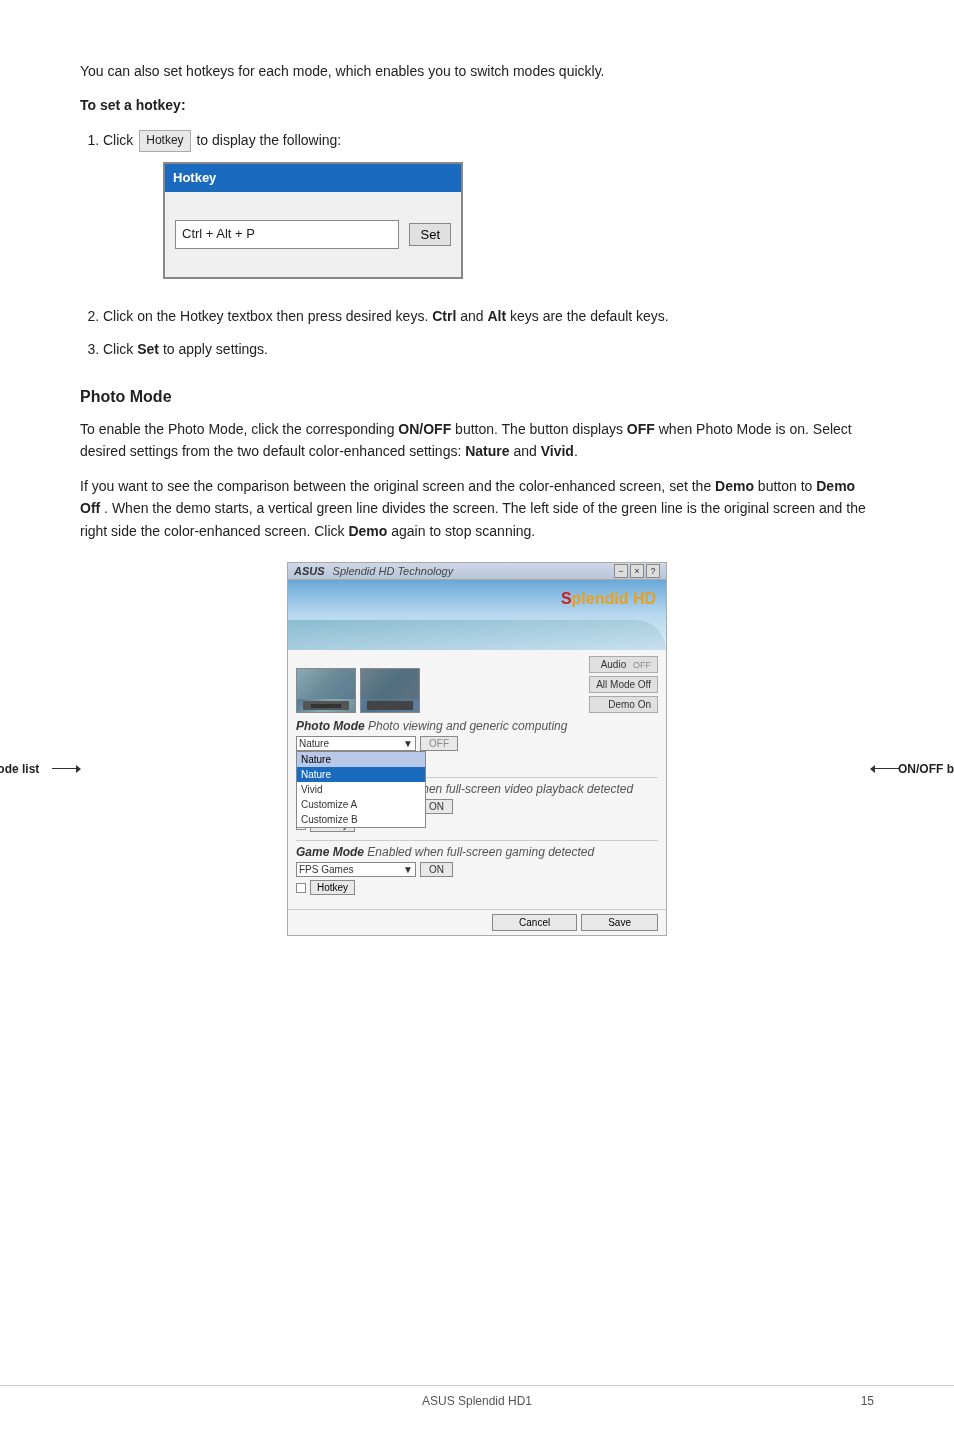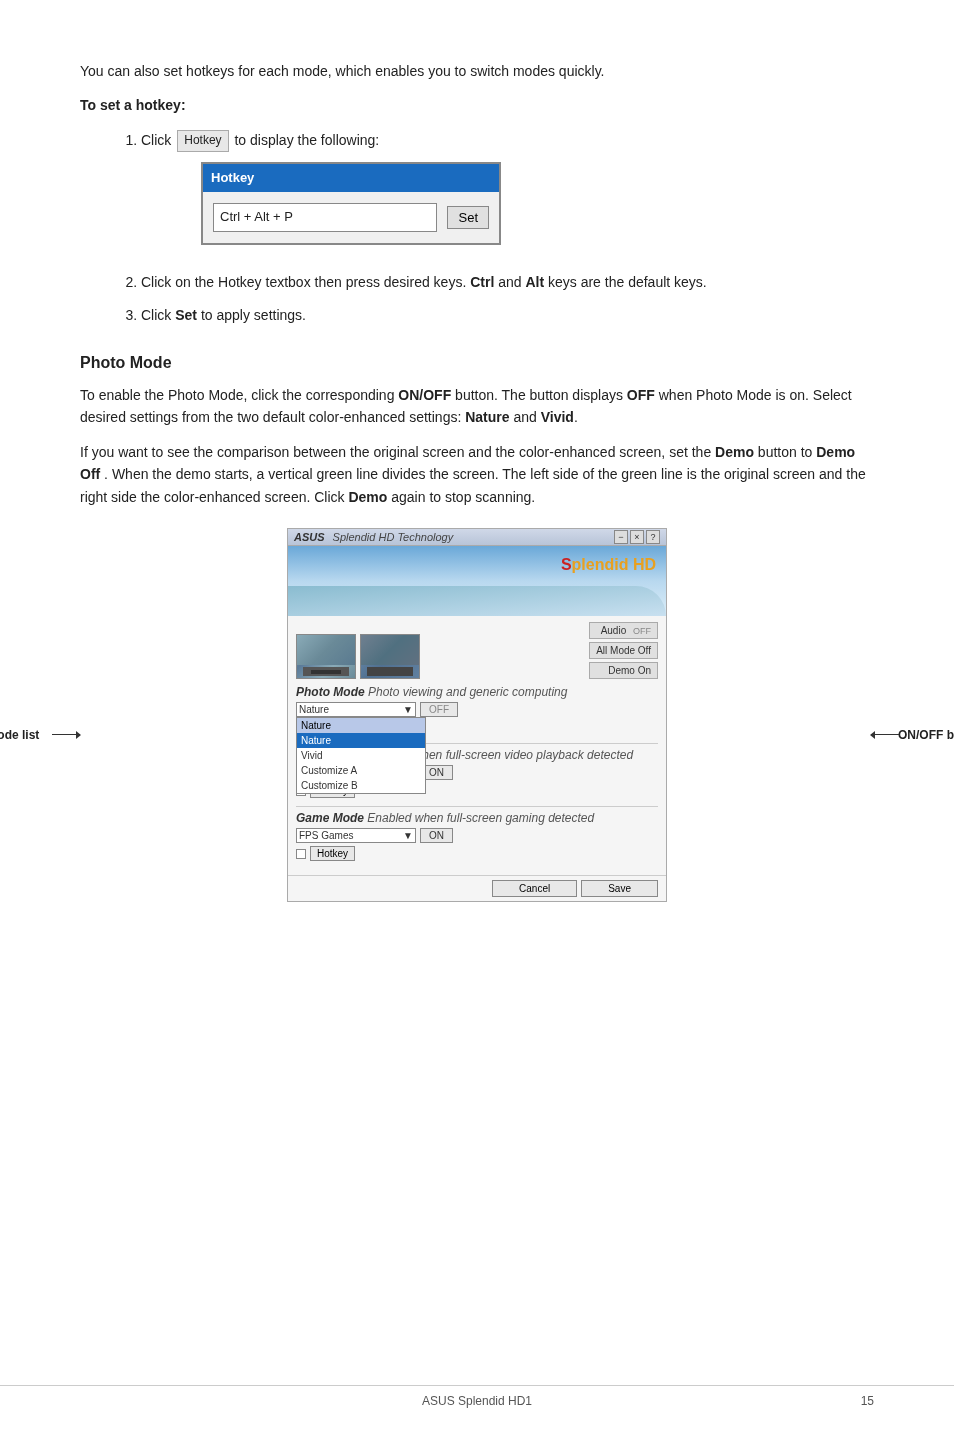--- a/index.html
+++ b/index.html
@@ -12,21 +12,21 @@
       min-height: 1438px;
       position: relative;
     }
     .page-content {
       padding: 60px 80px 60px 80px;
       max-width: 954px;
     }
     p { margin-bottom: 12px; line-height: 1.6; }
     .bold { font-weight: bold; }
     .numbered-list {
-      margin-left: 61px;
+      margin-left: 23px;
       margin-bottom: 16px;
     }
     .numbered-list li {
       margin-bottom: 10px;
       line-height: 1.6;
     }
     .hotkey-dialog {
       display: inline-block;
       border: 2px solid #888;
       background: #f0f0f0;
@@ -35,21 +35,21 @@
       margin-bottom: 16px;
     }
     .hotkey-dialog-title {
       background: #1a6bbf;
       color: white;
       font-weight: bold;
       font-size: 13px;
       padding: 4px 8px;
     }
     .hotkey-dialog-body {
-      padding: 11px 10px;
+      padding: 28px 10px;
       display: flex;
       align-items: center;
       gap: 10px;
     }
     .hotkey-input {
       border: 1px solid #888;
       background: white;
       padding: 3px 6px;
       font-size: 13px;
       flex: 1;

